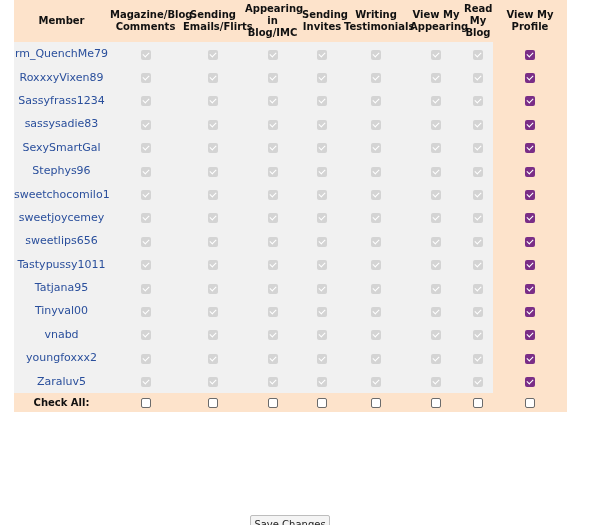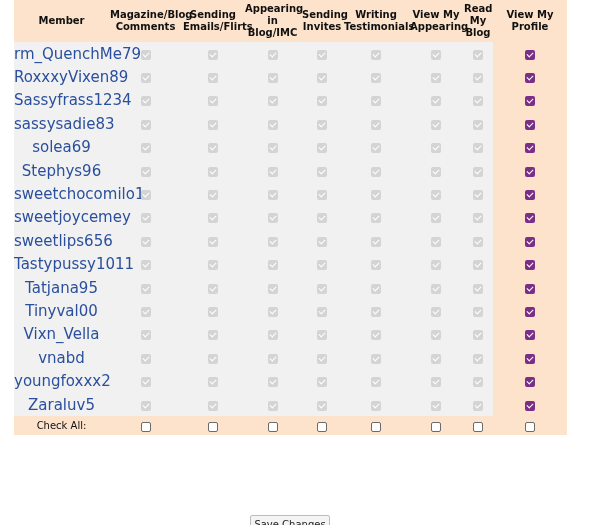--- a/index.html
+++ b/index.html
@@ -1,24 +1,24 @@
 <!DOCTYPE html>
 <html><head>
   <meta charset="utf-8">
   <style>
     html, body { margin: 0; padding: 0; background: #ffffff; width: 600px; height: 525px; overflow: hidden; }
     body { font-family: "DejaVu Sans", sans-serif; position: relative; }
     .wrap { position: absolute; left: 14px; top: 0; width: 553px; }
     table { border-collapse: collapse; width: 553px; table-layout: fixed; }
     th { background: #fde3cb; color: #111; font-size: 10px; font-weight: bold; line-height: 12px; padding: 0 1px; height: 42px; text-align: center; vertical-align: middle; }
     td { height: 23.4px; padding: 0; text-align: center; vertical-align: middle; background: #f1f1f1; }
-    td.member { font-size: 15px; color: #2a4f9c; }
+    td.member { font-size: 11px; color: #2a4f9c; }
     td.peach { background: #fde3cb; }
     tr.checkall td { background: #fde3cb; height: 15px; }
-    tr.checkall td.label { font-size: 10px; font-weight: normal; color: #111; margin-left: 20px; }
+    tr.checkall td.label { font-size: 10px; font-weight: bold; color: #111; margin-left: 20px; }
     .cb { display: inline-block; width: 10px; height: 10px; border-radius: 2px; position: relative; vertical-align: middle; box-sizing: border-box; }
     .cb.disabled { background: #d4d4d4; }
     .cb.disabled::after, .cb.checked::after { content: ""; position: absolute; left: 3px; top: 1px; width: 3px; height: 5px; border: solid #fff; border-width: 0 1.5px 1.5px 0; transform: rotate(45deg); }
     .cb.checked { background: #7a2e87; }
     .cb.empty { background: #fff; border: 1px solid #6b6b6b; }
     .save-btn { position: absolute; left: 250px; top: 515px; width: 80px; height: 18px; background: #f4f4f4; border: 1px solid #bdbdbd; border-radius: 2px; font-size: 10px; color: #222; text-align: center; line-height: 18px; padding: 0; font-family: "DejaVu Sans", sans-serif; }
     col.c-member { width: 95px; }
     col.c-mag { width: 73px; }
     col.c-send { width: 62px; }
     col.c-chat { width: 57px; }
@@ -96,21 +96,21 @@
           <td><span class="cb disabled"></span></td>
           <td><span class="cb disabled"></span></td>
           <td><span class="cb disabled"></span></td>
           <td><span class="cb disabled"></span></td>
           <td><span class="cb disabled"></span></td>
           <td><span class="cb disabled"></span></td>
           <td><span class="cb disabled"></span></td>
           <td class="peach"><span class="cb checked"></span></td>
         </tr>
         <tr>
-          <td class="member">solea69</td>
+          <td class="member">SexySmartGal</td>
           <td><span class="cb disabled"></span></td>
           <td><span class="cb disabled"></span></td>
           <td><span class="cb disabled"></span></td>
           <td><span class="cb disabled"></span></td>
           <td><span class="cb disabled"></span></td>
           <td><span class="cb disabled"></span></td>
           <td><span class="cb disabled"></span></td>
           <td class="peach"><span class="cb checked"></span></td>
         </tr>
         <tr>
@@ -174,31 +174,20 @@
           <td><span class="cb disabled"></span></td>
           <td><span class="cb disabled"></span></td>
           <td><span class="cb disabled"></span></td>
           <td><span class="cb disabled"></span></td>
           <td><span class="cb disabled"></span></td>
           <td><span class="cb disabled"></span></td>
           <td class="peach"><span class="cb checked"></span></td>
         </tr>
         <tr>
           <td class="member">Tinyval00</td>
-          <td><span class="cb disabled"></span></td>
-          <td><span class="cb disabled"></span></td>
-          <td><span class="cb disabled"></span></td>
-          <td><span class="cb disabled"></span></td>
-          <td><span class="cb disabled"></span></td>
-          <td><span class="cb disabled"></span></td>
-          <td><span class="cb disabled"></span></td>
-          <td class="peach"><span class="cb checked"></span></td>
-        </tr>
-        <tr>
-          <td class="member">Vixn_Vella</td>
           <td><span class="cb disabled"></span></td>
           <td><span class="cb disabled"></span></td>
           <td><span class="cb disabled"></span></td>
           <td><span class="cb disabled"></span></td>
           <td><span class="cb disabled"></span></td>
           <td><span class="cb disabled"></span></td>
           <td><span class="cb disabled"></span></td>
           <td class="peach"><span class="cb checked"></span></td>
         </tr>
         <tr>

